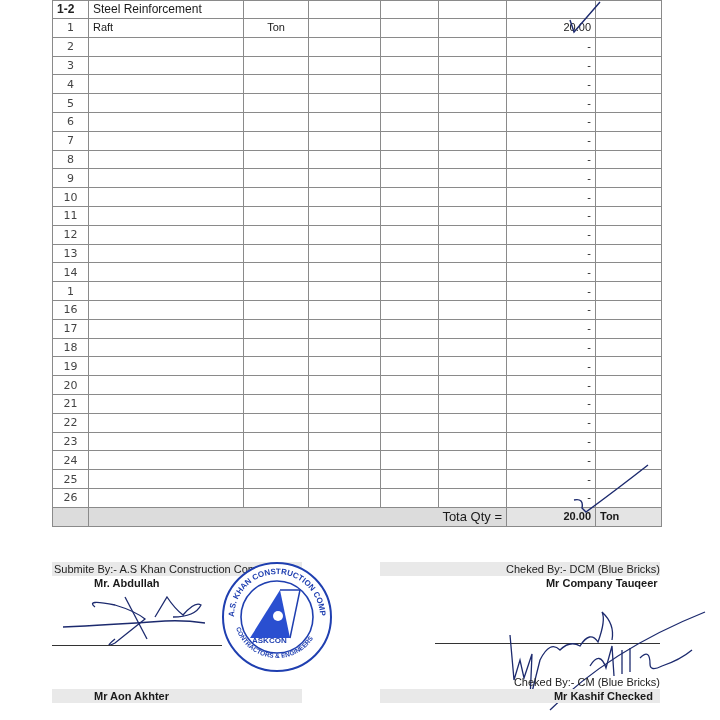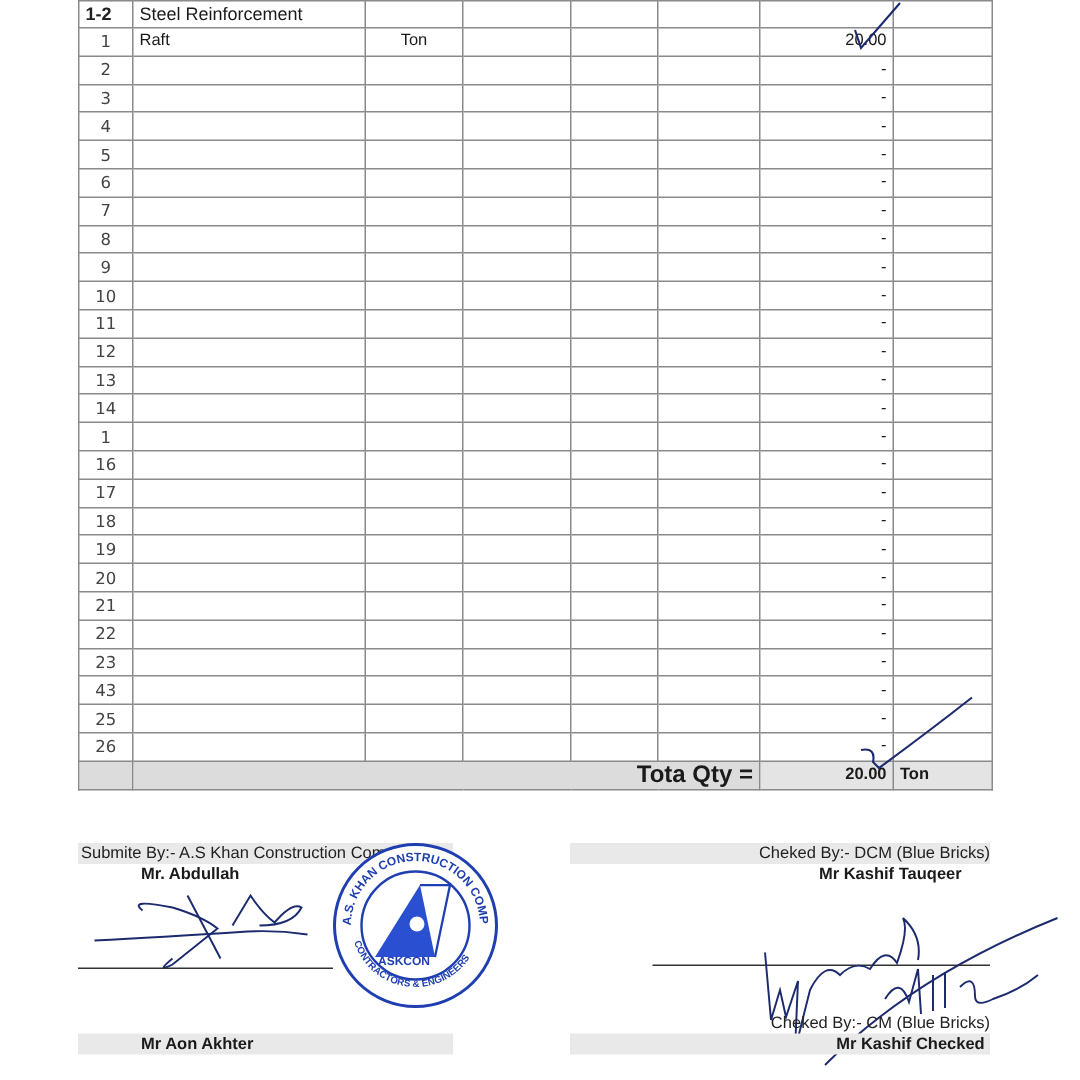--- a/index.html
+++ b/index.html
@@ -23,21 +23,21 @@
     vertical-align:middle;
   }
   td.sno { text-align:center; color:#444; font-family:"DejaVu Sans", sans-serif; font-size:9.5px; }
   td.desc { }
   td.unit { text-align:center; }
   td.amt { text-align:right; padding-right:6px; }
   tr.head td { height:16px; }
   tr.head td.sno { font-weight:bold; font-size:12px; color:#222; font-family:"Liberation Sans", sans-serif; text-align:left;}
   tr.head td.desc { font-weight:normal; font-size:12px; }
   tr.total td { background:#dcdcdc; height:18px; }
-  tr.total td.label { text-align:right; font-weight:bold; font-size:16px; }
+  tr.total td.label { text-align:right; font-weight:normal; font-size:13px; }
   tr.total td.amt { font-weight:bold; background:#e4e4e4; }
   tr.total td.unit { font-weight:bold; text-align:left; background:#e4e4e4; }
   .sig-block { position:absolute; font-size:11px; line-height:14px; }
   .sig-block .role { color:#222; }
   .sig-block .name { font-weight:bold;padding-left:40px; }
   .grey-band { position:absolute; height:14px; background:#e9e9e9; }
   .line { position:absolute; height:1px; background:#333; }
   svg { position:absolute; overflow:visible; }
 </style>
 </head>
@@ -291,21 +291,21 @@
           <td class="sno">23</td>
           <td class="desc"></td>
           <td class="unit"></td>
           <td></td>
           <td></td>
           <td></td>
           <td class="amt">-</td>
           <td></td>
         </tr>
         <tr>
-          <td class="sno">43</td>
+          <td class="sno">24</td>
           <td class="desc"></td>
           <td class="unit"></td>
           <td></td>
           <td></td>
           <td></td>
           <td class="amt">-</td>
           <td></td>
         </tr>
         <tr>
           <td class="sno">25</td>
@@ -366,33 +366,33 @@
     <text x="32" y="83" font-size="8" font-weight="bold" fill="#1f3fb0" font-family="Liberation Sans, sans-serif">ASKCON</text>
     <path id="arcTop" d="M14 57 A43 43 0 0 1 100 57" fill="none"></path>
     <text font-size="8" font-weight="bold" fill="#1f3fb0" font-family="Liberation Sans, sans-serif"><textPath href="#arcTop">A.S. KHAN CONSTRUCTION COMPANY</textPath></text>
     <path id="arcBot" d="M16 68 A43 43 0 0 0 98 68" fill="none"></path>
     <text font-size="6.5" font-weight="bold" fill="#1f3fb0" font-family="Liberation Sans, sans-serif"><textPath href="#arcBot">CONTRACTORS &amp; ENGINEERS</textPath></text>
   </svg>
 
   <div class="grey-band" style="left:380px;top:562px;width:280px;"></div>
   <div class="sig-block" style="right:60px;top:562px;text-align:left;">
     <div class="role">Cheked By:- DCM (Blue Bricks)</div>
-    <div class="name">Mr Kashif Tauqeer</div>
+    <div class="name">Mr Company Tauqeer</div>
   </div>
 
   <div class="grey-band" style="left:52px;top:689px;width:250px;"></div>
   <div class="sig-block" style="left:54px;top:689px;">
     <div class="name">Mr Aon Akhter</div>
   </div>
 
   <div class="line" style="left:435px;top:643px;width:225px;"></div>
   <svg style="left:480px;top:610px;" width="230" height="110">
     <path d="M30 25 L34 70 L40 50 L44 68 L52 44 L50 90 L60 50 Q70 30 80 40 Q90 30 100 36 Q110 20 118 32 Q126 10 122 2 Q135 14 132 30" fill="none" stroke="#1c2a6e" stroke-width="1.3"></path>
     <path d="M70 100 Q130 40 225 2" fill="none" stroke="#1c2a6e" stroke-width="1.3"></path>
     <path d="M110 56 Q120 40 126 58 L132 36 L134 66 M142 40 L142 64 M150 38 L150 62 M160 48 Q170 38 170 54 Q170 62 182 56 Q200 50 212 40" fill="none" stroke="#1c2a6e" stroke-width="1.3"></path>
   </svg>
 
   <div class="grey-band" style="left:380px;top:689px;width:280px;"></div>
-  <div class="sig-block" style="right:60px;top:675px;text-align:center;">
+  <div class="sig-block" style="right:60px;top:675px;text-align:left;">
     <div class="role">Cheked By:- CM (Blue Bricks)</div>
     <div class="name">Mr Kashif Checked</div>
   </div>
 </div>
 
 </body></html>

